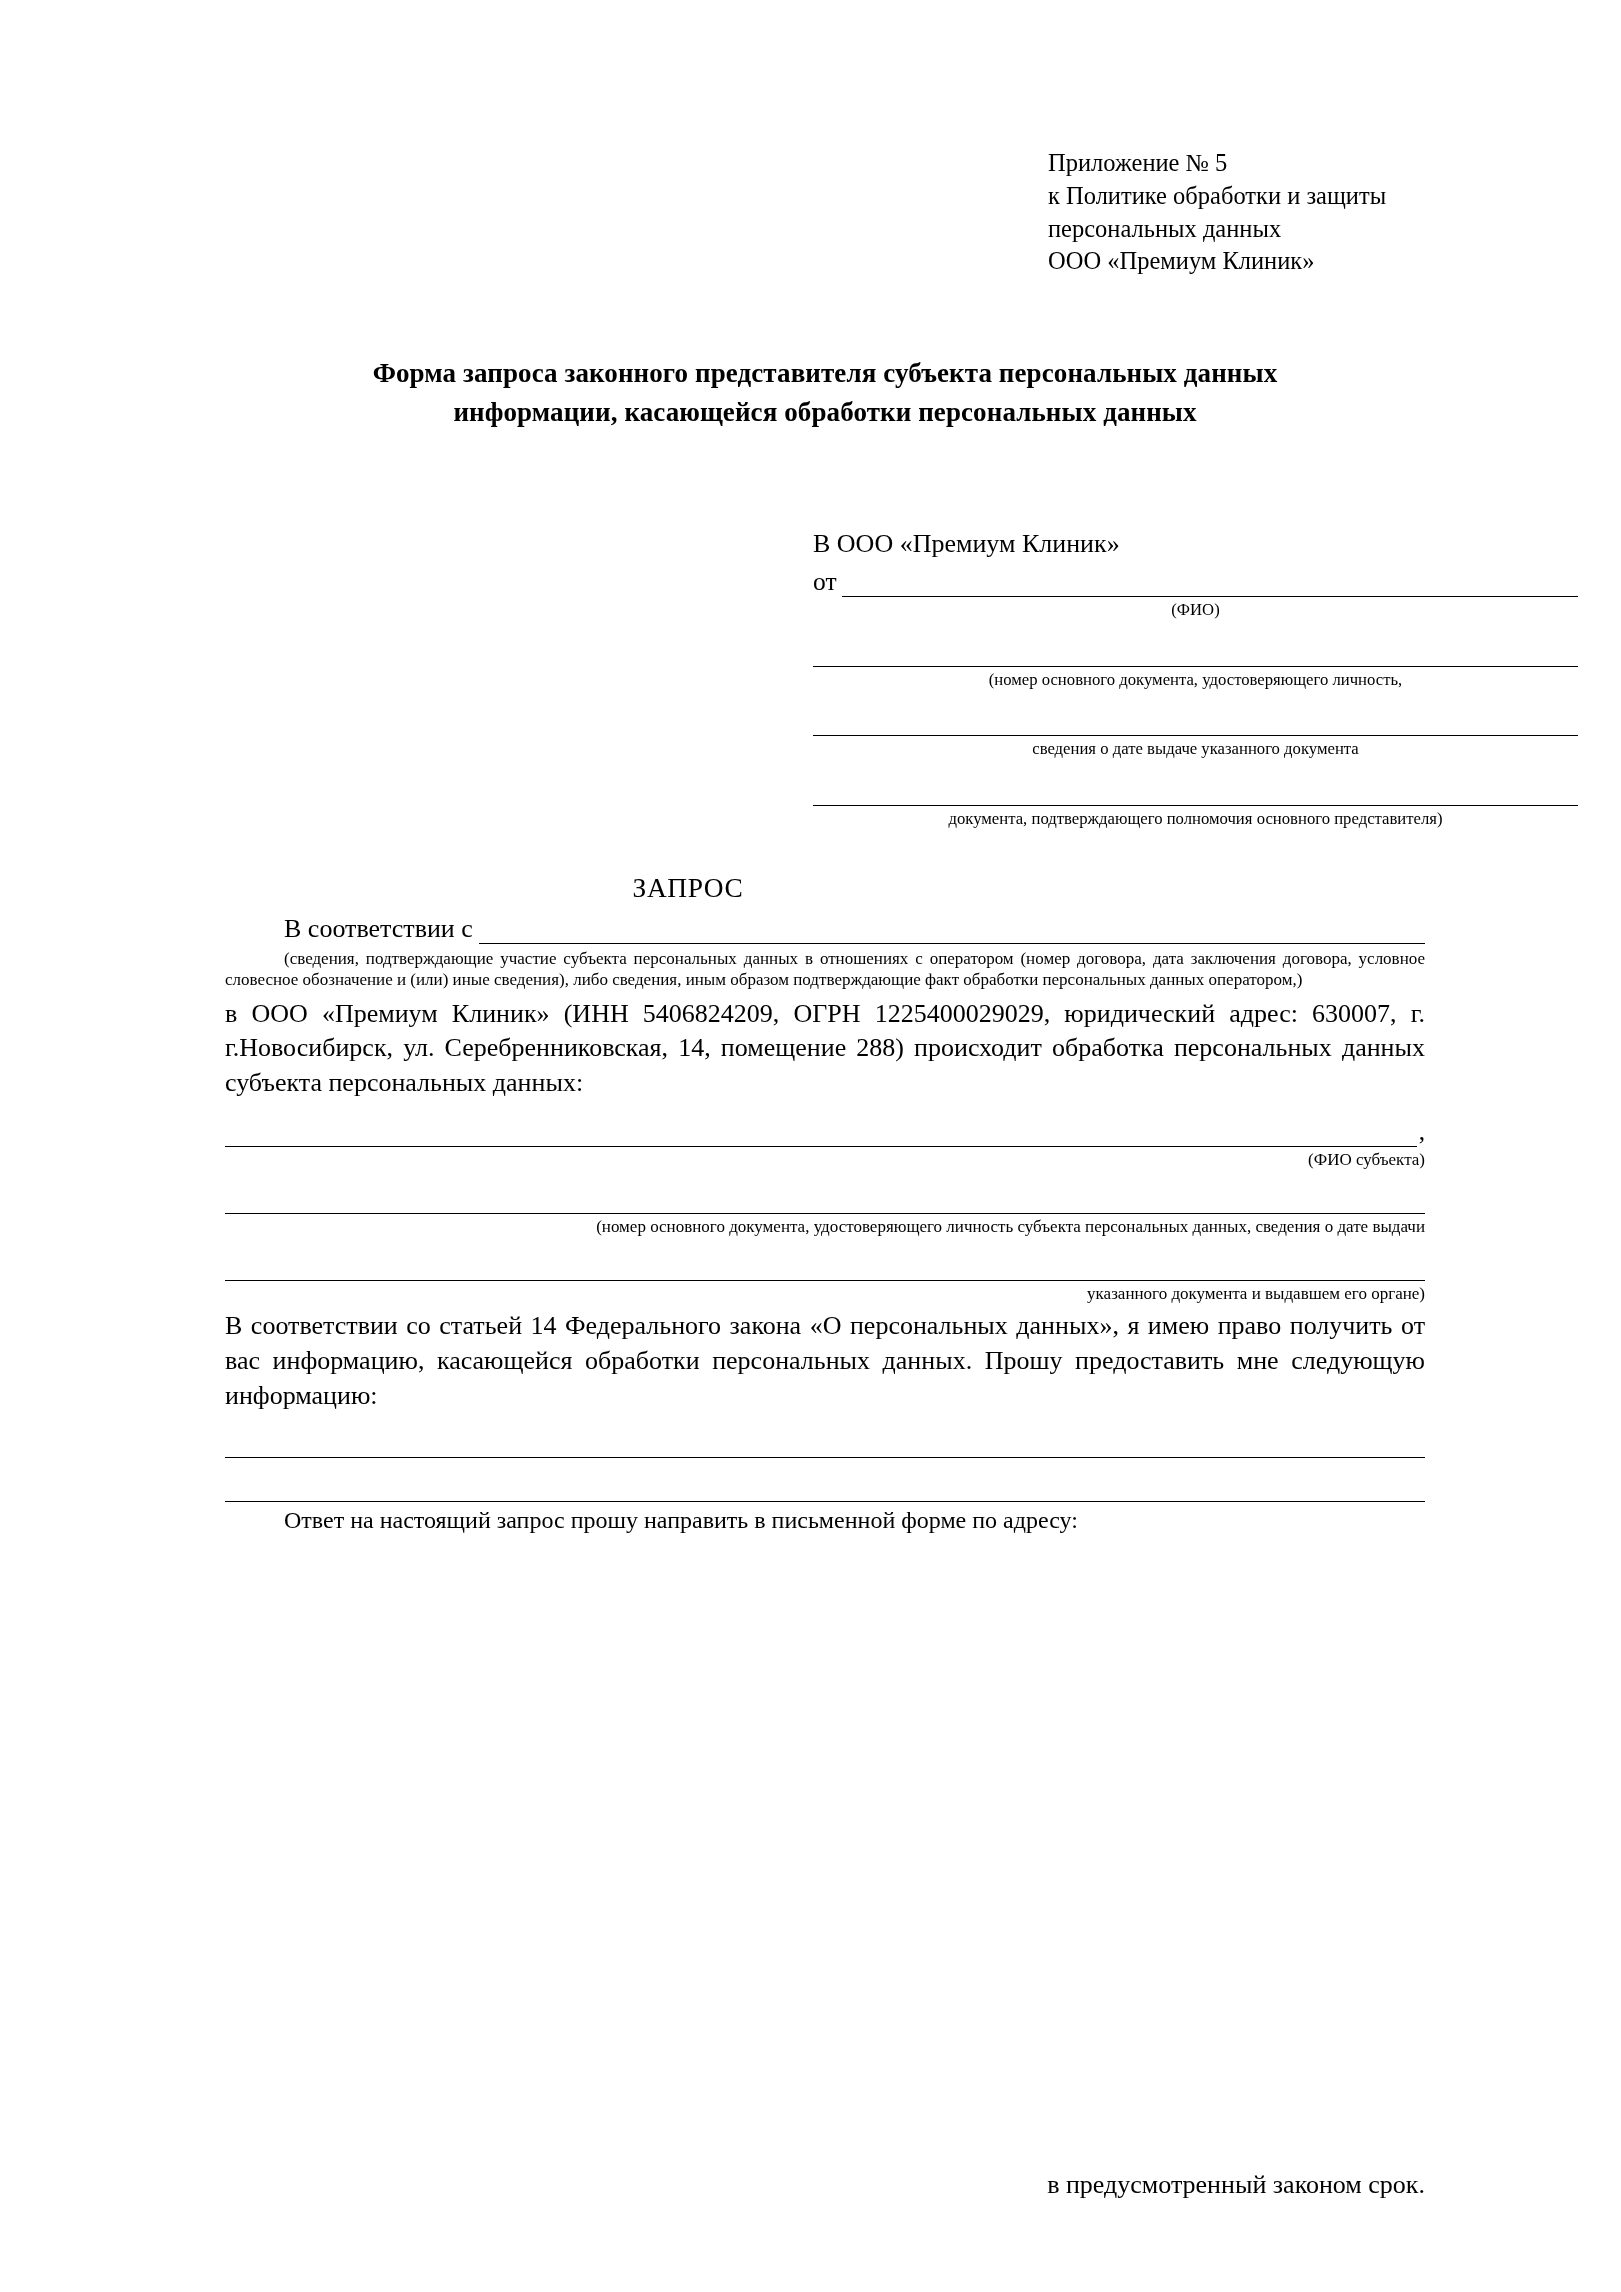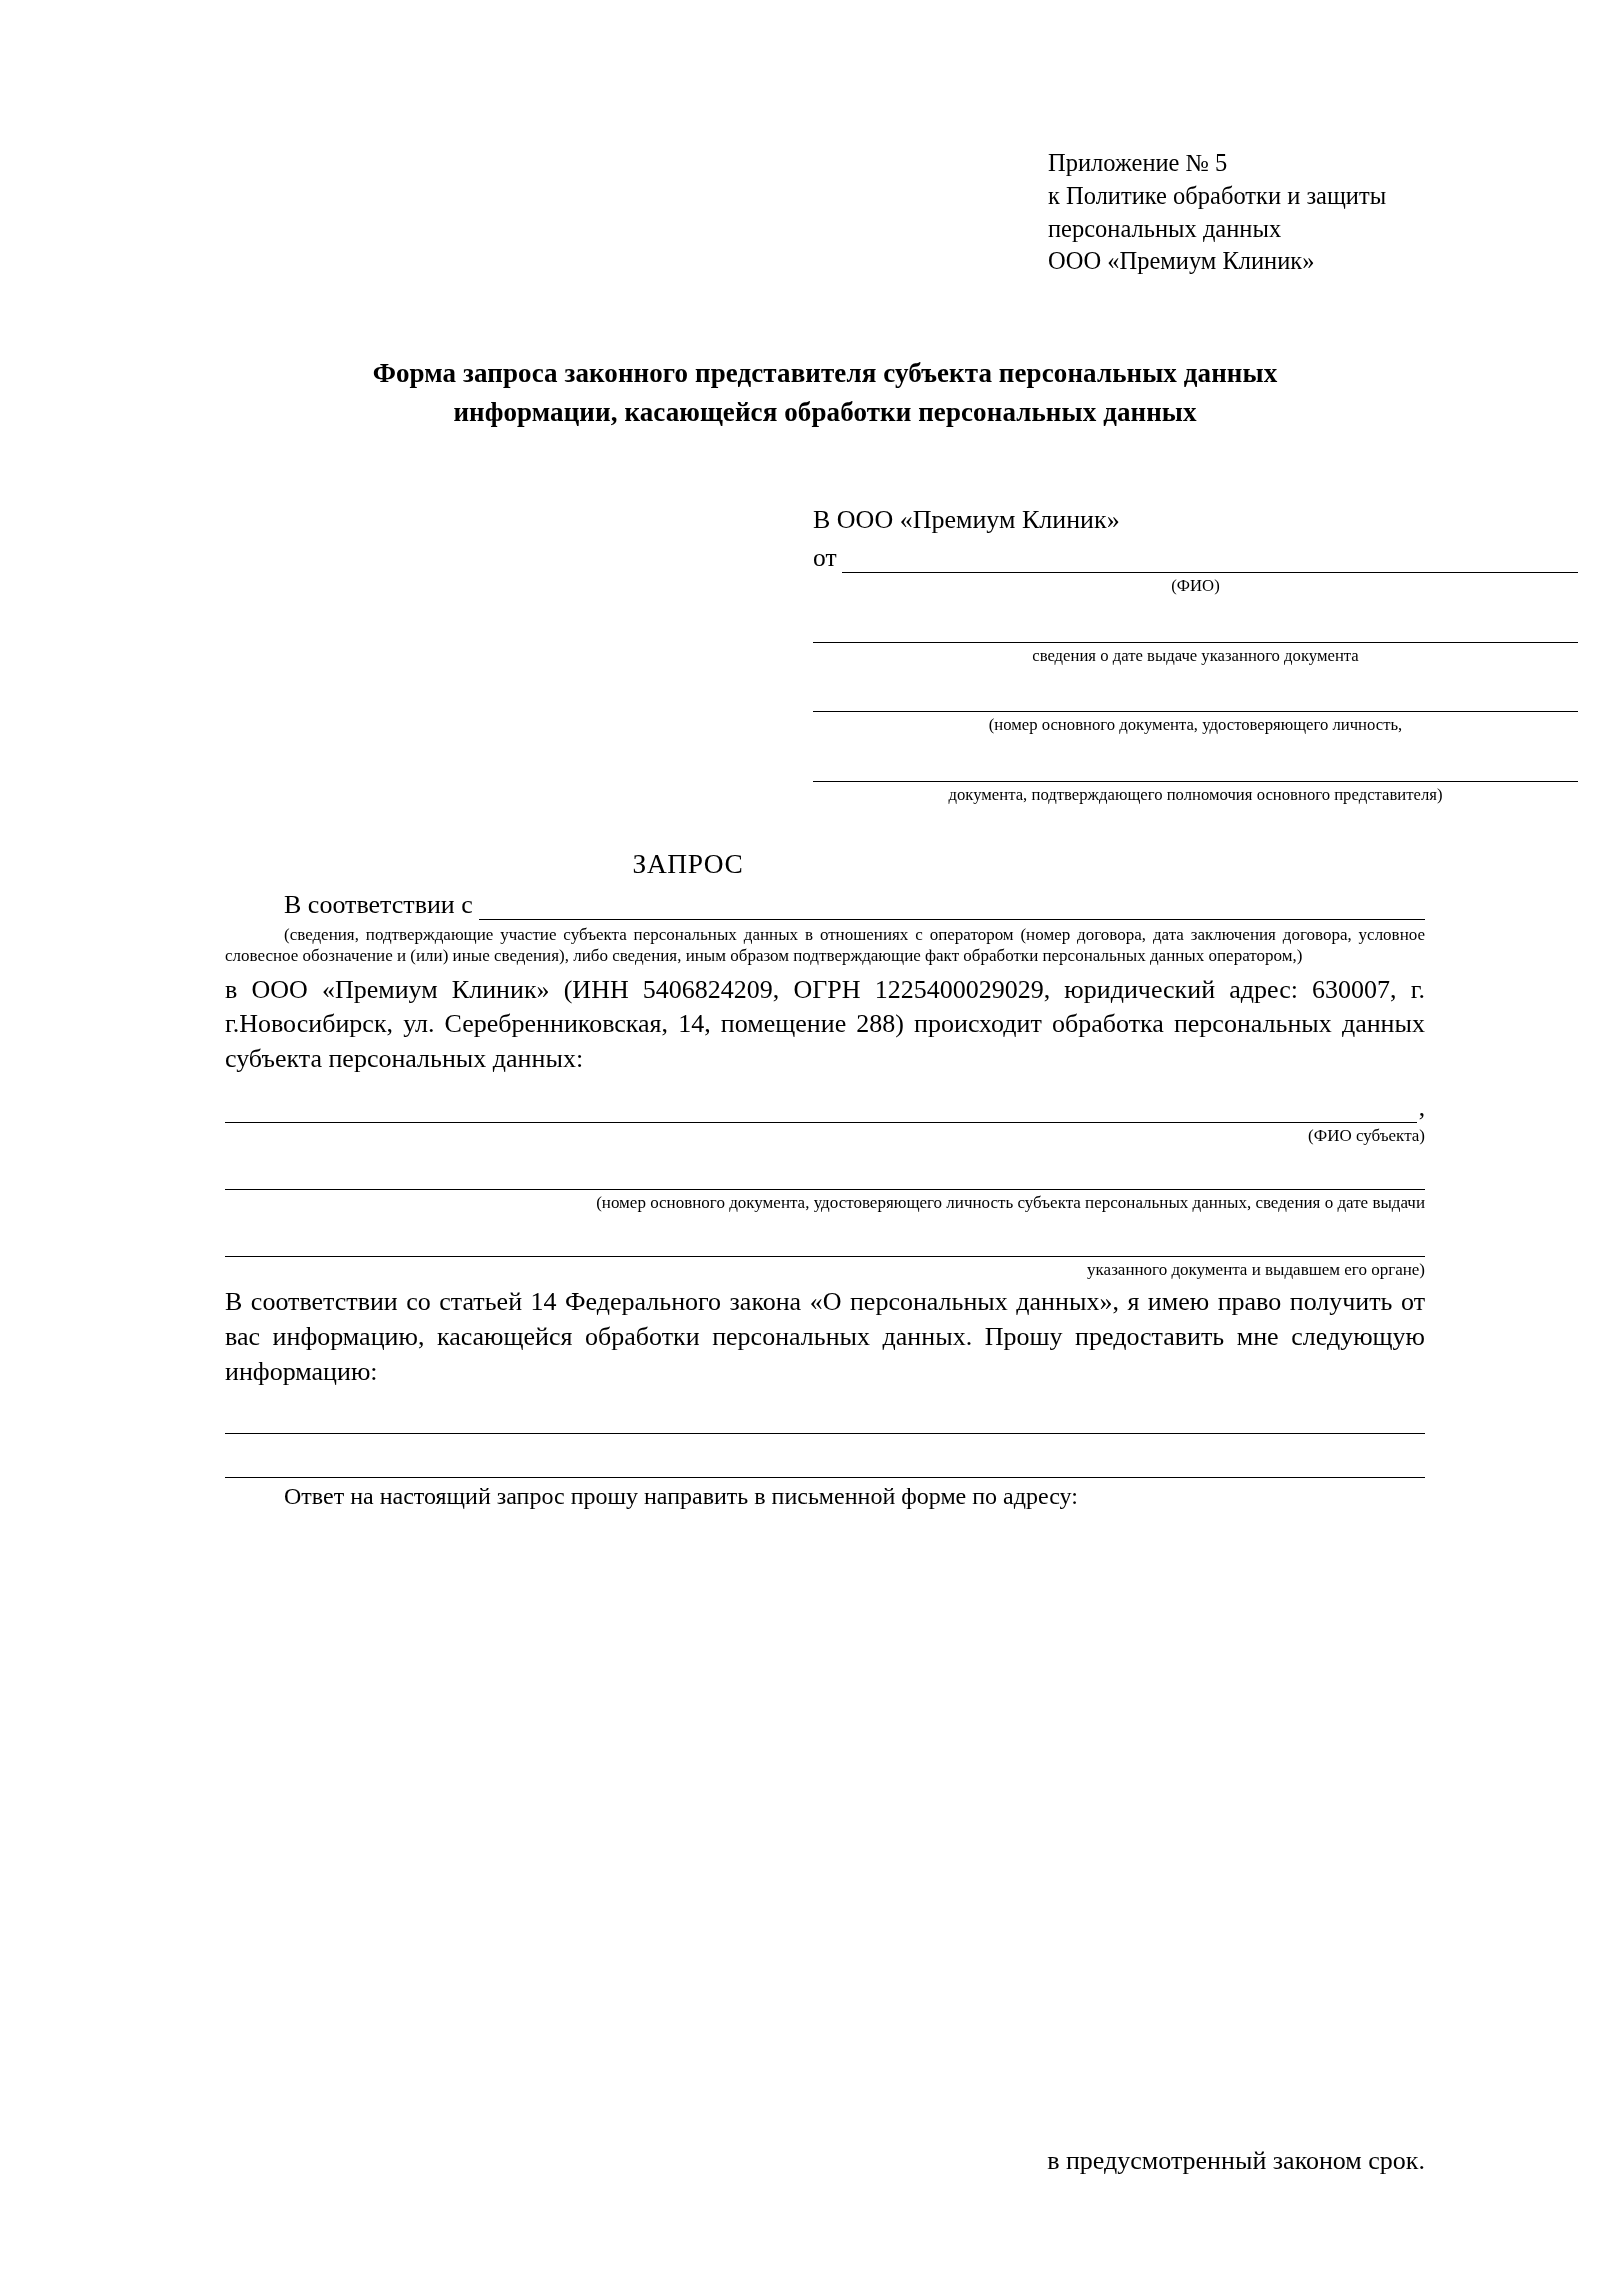--- a/index.html
+++ b/index.html
@@ -45,21 +45,21 @@
     text-align: center;
     font-weight: bold;
     font-size: 27px;
     line-height: 1.42;
     letter-spacing: 0.1px;
     padding: 0 5.9px;
   }
 
   
   .addressee {
-    margin-top: 74px;
+    margin-top: 98px;
     margin-left: 588px;
     width: 765px;
     font-size: 25.5px;
   }
   .addressee .to-org { font-size: 26px; }
   .addr-row {
     display: flex;
     align-items: flex-end;
     margin-top: 7.8px;
   }
@@ -212,26 +212,26 @@
       <div class="to-org">В ООО «Премиум Клиник»</div>
 
       <div class="addr-row">
         <span class="lbl">от</span>
         <span class="rule"></span>
       </div>
       <div class="caption">(ФИО)</div>
 
       <div class="rule-block">
         <div class="rule-full"></div>
-        <div class="caption">сведения о дате выдаче указанного документа</div>
+        <div class="caption">(номер основного документа, удостоверяющего личность,</div>
       </div>
 
       <div class="rule-block">
         <div class="rule-full"></div>
-        <div class="caption">(номер основного документа, удостоверяющего личность,</div>
+        <div class="caption">сведения о дате выдаче указанного документа</div>
       </div>
 
 
       <div class="rule-block">
         <div class="rule-full"></div>
         <div class="caption">документа, подтверждающего полномочия основного представителя)</div>
       </div>
     </div>
 
     <div class="request-head">ЗАПРОС</div>

